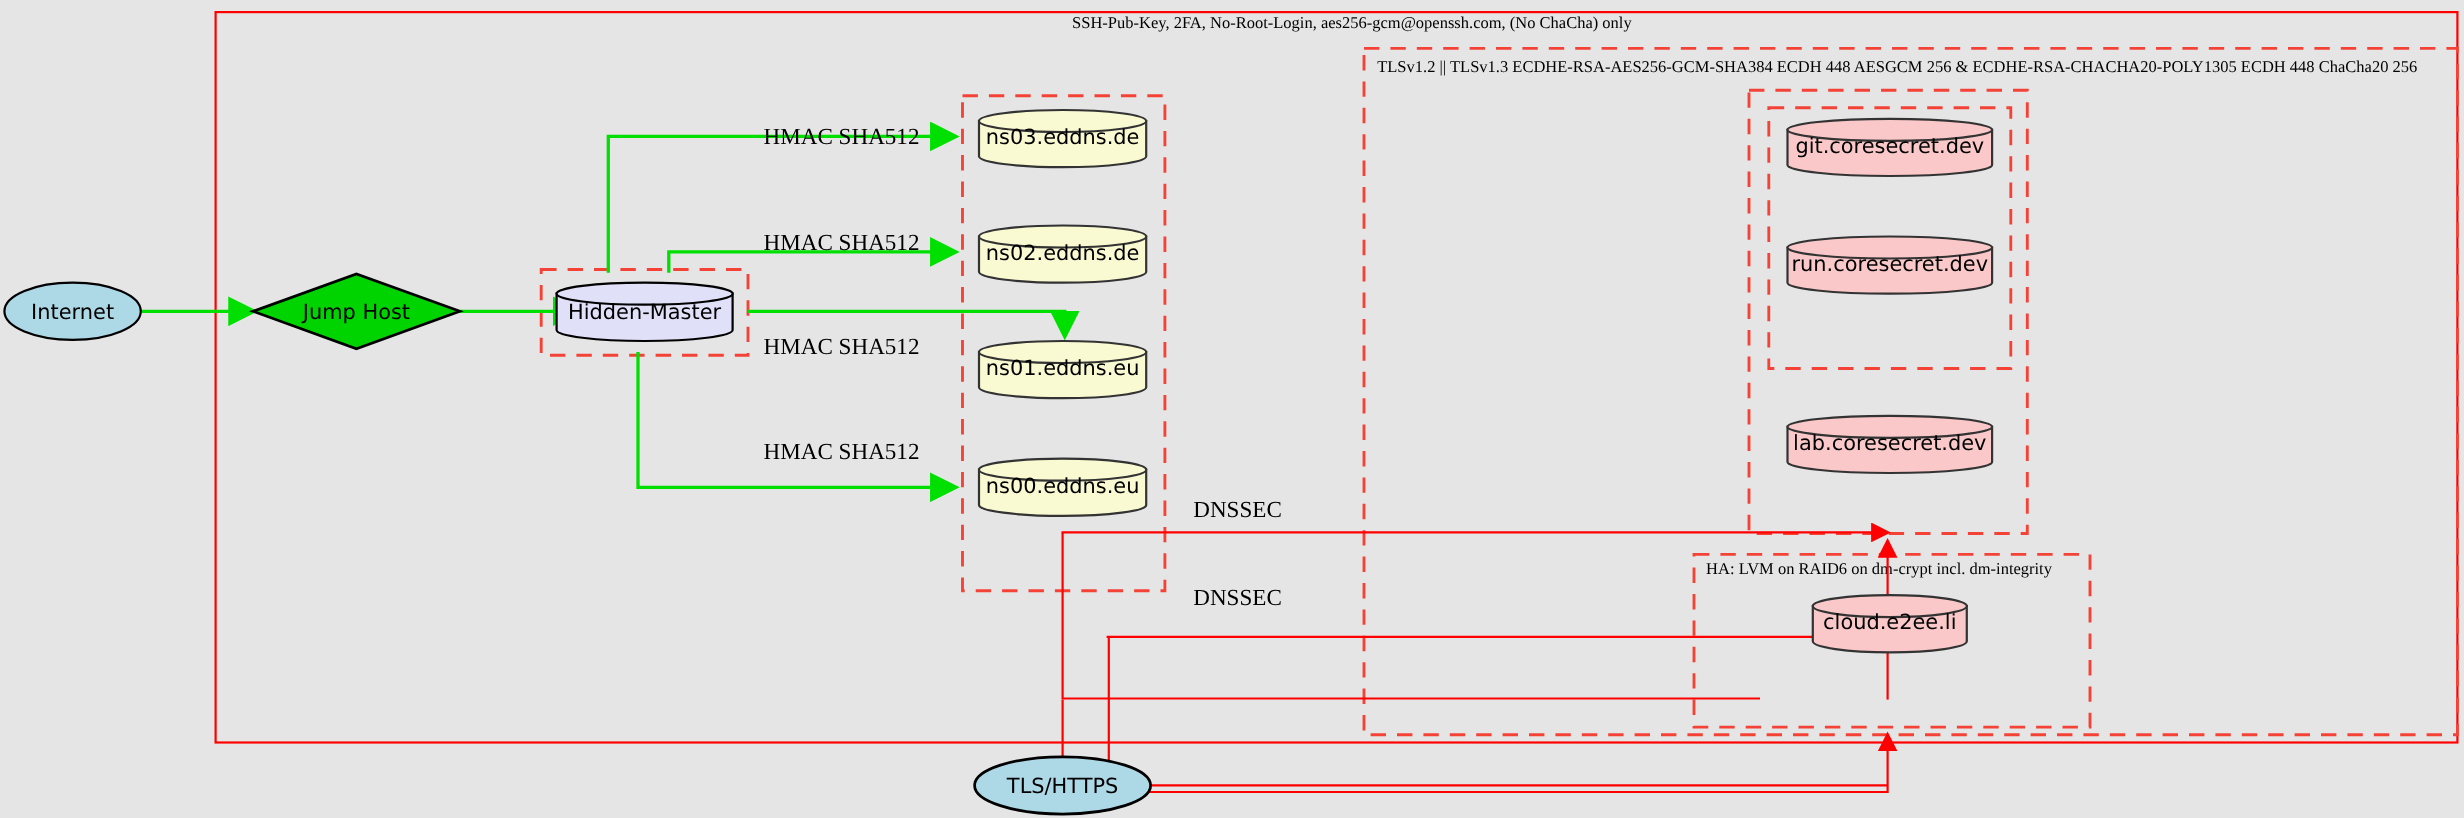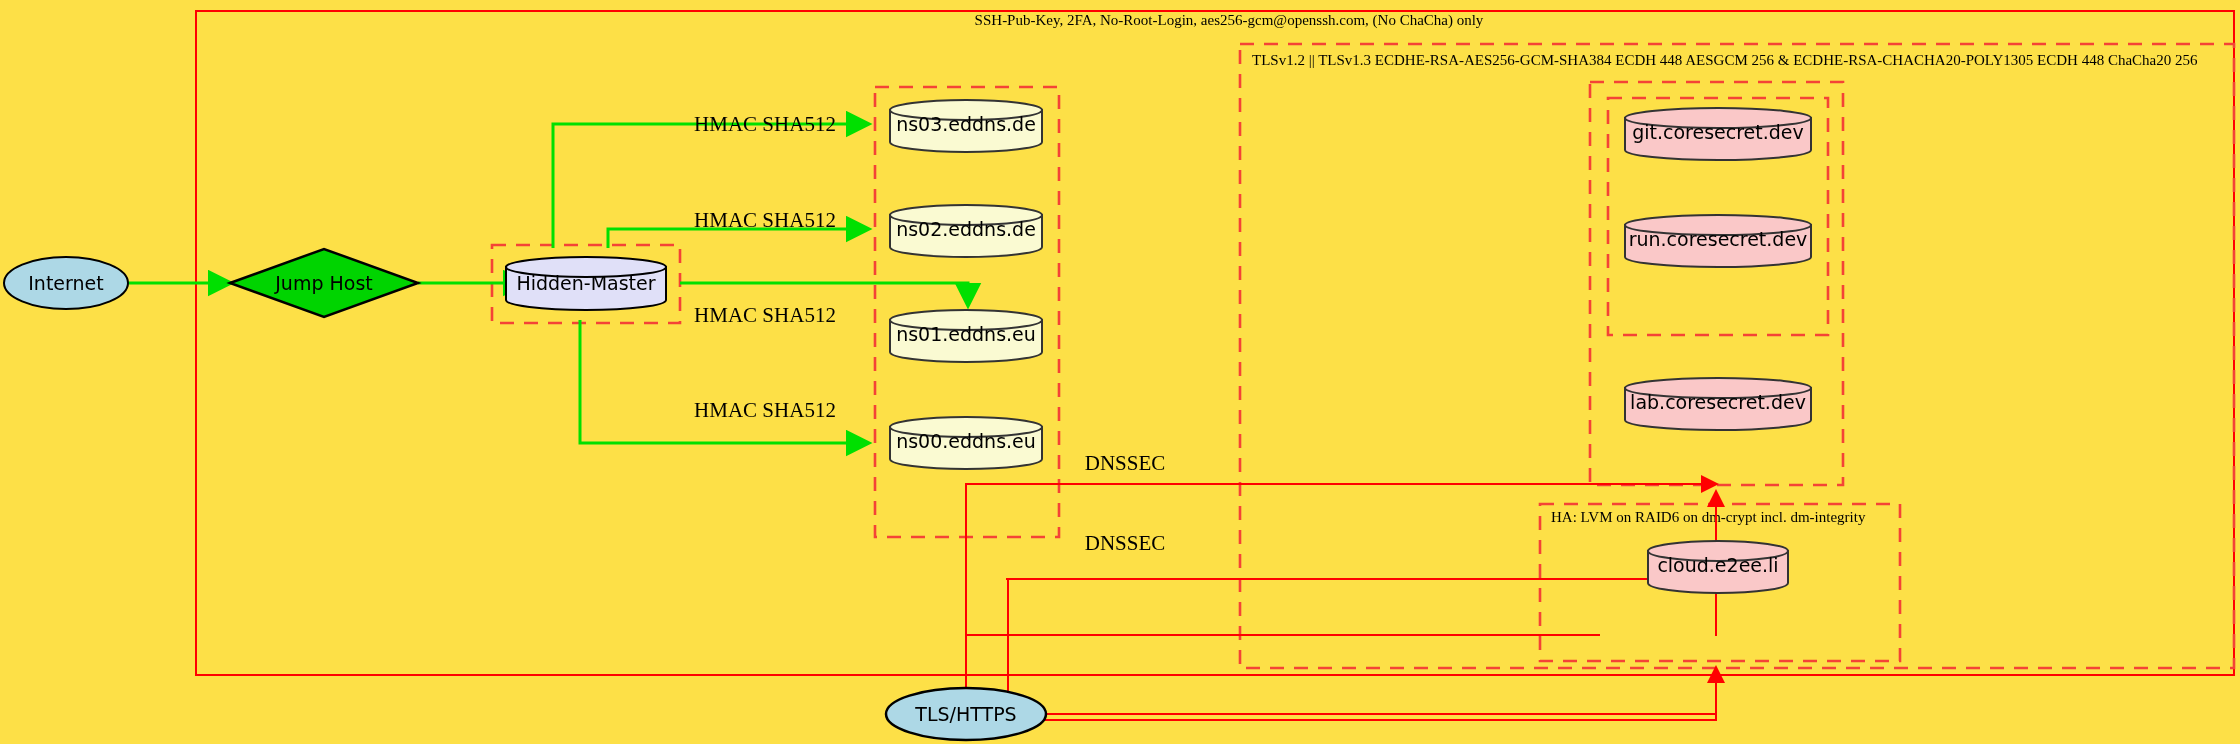--- a/index.html
+++ b/index.html
@@ -4,21 +4,21 @@
 <style>
   html, body {
     margin: 0;
     padding: 0;
     background: #ffffff;
   }
   #diagram-root {
     position: relative;
     width: 2240px;
     height: 744px;
-    background: #fde047;
+    background: #e5e5e5;
     font-family: "Liberation Sans", sans-serif;
     overflow: hidden;
   }
   svg.diagram-canvas {
     position: absolute;
     top: 0; left: 0;
     width: 2240px;
     height: 744px;
     display: block;
   }

